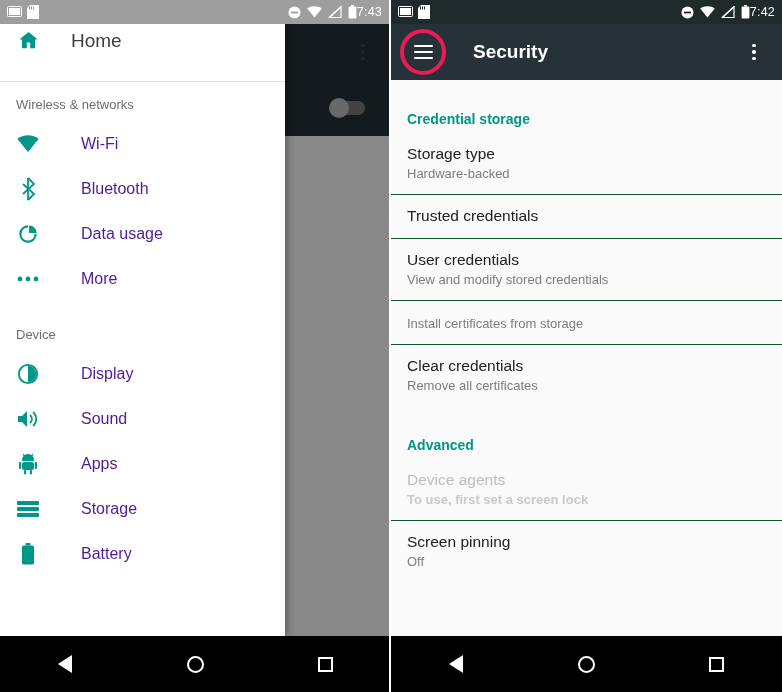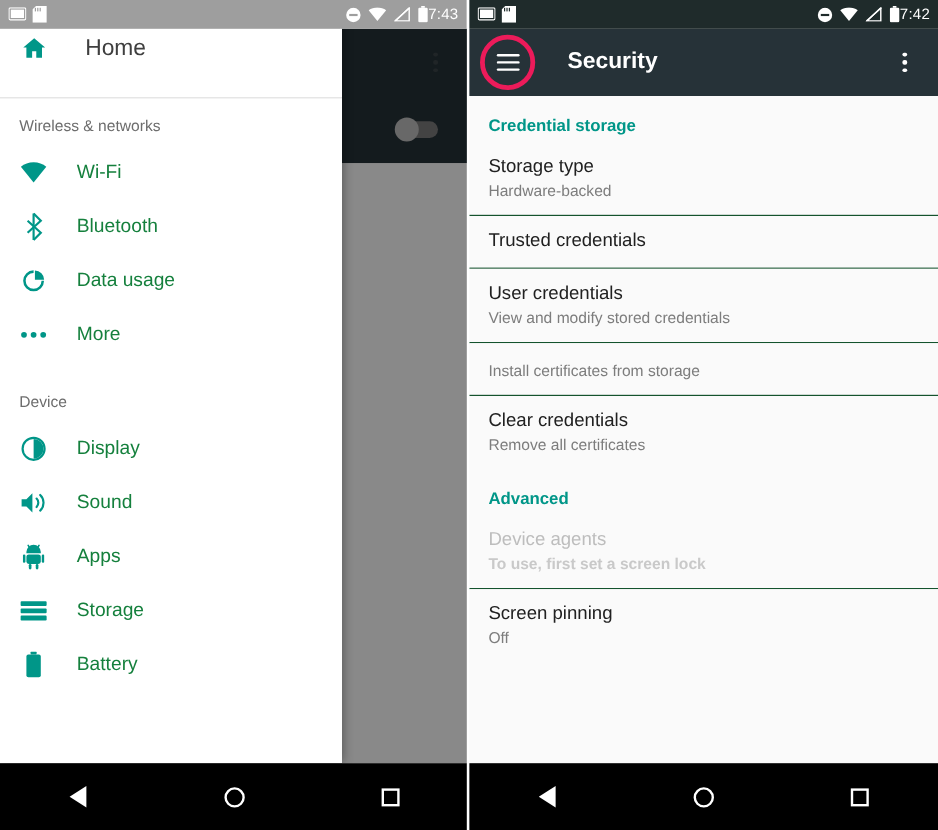--- a/index.html
+++ b/index.html
@@ -93,21 +93,21 @@
     width: 3.5px; height: 3.5px; border-radius: 50%;
     background: #fff; display: block;
   }
   .overflow.dark i { background: #3b4448; }
 
   .content { background: #fafafa; height: 612px; overflow: hidden; }
   .section-head {
     color: #009688;
     font-size: 14px;
     font-weight: bold;
-    padding: 16px 16px 6px 16px;
+    padding: 31px 16px 6px 16px;
   }
   .pref {
     padding: 12px 16px 13px 16px;
     border-bottom: 1px solid #14532d;
     background: #fafafa;
   }
   .pref-title { font-size: 15.5px; color: #212121; }
   .pref-sub { font-size: 13px; color: #7d7d7d; margin-top: 3px; }
   .pref.disabled .pref-title { color: #bdbdbd; }
   .pref.disabled .pref-sub { color: #c9c9c9; font-weight: bold; }
@@ -193,22 +193,22 @@
     padding: 15px 16px 9px 16px;
   }
   .drawer-item {
     height: 45px;
     display: flex;
     align-items: center;
     padding-left: 16px;
   }
   .drawer-item .label {
     font-size: 16px;
-    color: #15803d;
-    margin-left: 24px;
+    color: #4c1d95;
+    margin-left: 41px;
   }
   .di-icon {
     width: 24px; height: 24px;
     display: flex; align-items: center; justify-content: center;
     flex: 0 0 24px;
   }
 
   
   .navbar {
     position: absolute;

